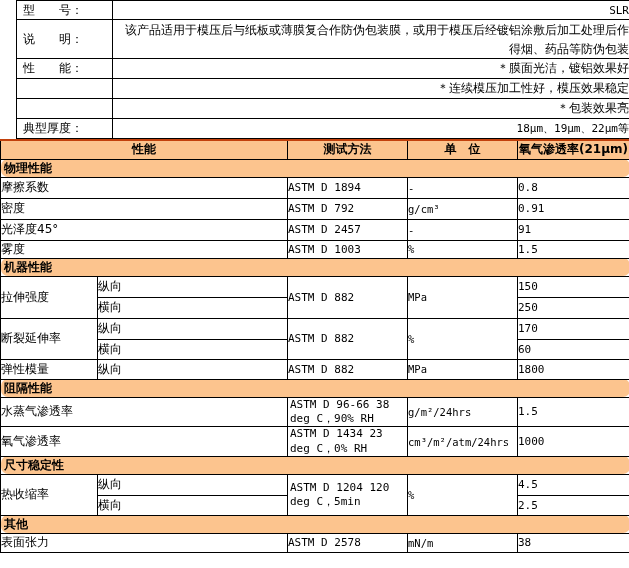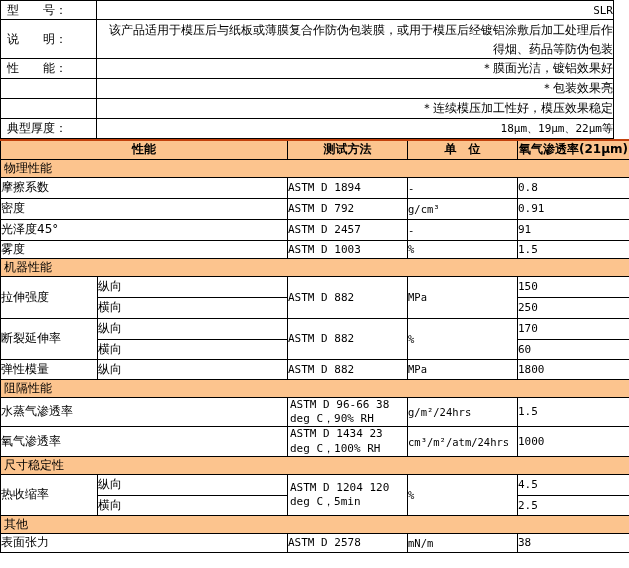--- a/index.html
+++ b/index.html
@@ -3,31 +3,31 @@
 <meta charset="utf-8">
 <style>
   html,body{margin:0;padding:0;background:#fff;}
   .page{
     width:629px;height:568px;background:#ffffff;position:relative;
     font-family:"DejaVu Sans",sans-serif;color:#000;overflow:hidden;
   }
   table{border-collapse:collapse;table-layout:fixed;}
   td{border:1px solid #000;padding:0;overflow:hidden;font-size:12px;vertical-align:middle;}
   
-  .upper{width:613px;}
+  .upper{width:613px;margin-left:16px;}
   .upper td.lbl{padding-left:6px;text-align:left;white-space:pre;}
   .upper td.cnt{padding-left:9px;text-align:right;}
   .upper td.desc{line-height:1.55;padding-top:1px;}
   
   .lower{width:629px;}
   .lower tr.hdr td{border-top:2px solid #c2410c;}
   .orange{background:var(--accent,#FCC48E);}
   .hdr td{font-weight:bold;text-align:center;}
   .hdr .sub{font-size:12px;font-weight:bold;}
-  .sec td{font-weight:normal;text-align:left;padding-left:3px;}
+  .sec td{font-weight:bold;text-align:left;padding-left:3px;border-radius:7px;}
   .c{text-align:left;}
   .mono{font-family:"DejaVu Sans Mono",monospace;font-size:11px;}
   .unit{font-family:"DejaVu Sans Mono",monospace;font-size:10.5px;}
   .wrap{line-height:1.3;padding:0 2px;}
 </style>
 </head>
 <body>
 
 <div class="page">
 
@@ -47,25 +47,25 @@
     <tr style="height:39px">
       <td class="lbl">说　　明：</td>
       <td class="cnt desc" colspan="4">该产品适用于模压后与纸板或薄膜复合作防伪包装膜，或用于模压后经镀铝涂敷后加工处理后作得烟、药品等防伪包装</td>
     </tr>
     <tr style="height:20px">
       <td class="lbl">性　　能：</td>
       <td class="cnt" colspan="4">＊膜面光洁，镀铝效果好</td>
     </tr>
     <tr style="height:20px">
       <td class="lbl"></td>
-      <td class="cnt" colspan="4">＊包装效果亮</td>
+      <td class="cnt" colspan="4">＊连续模压加工性好，模压效果稳定</td>
     </tr>
     <tr style="height:20px">
       <td class="lbl"></td>
-      <td class="cnt" colspan="4">＊连续模压加工性好，模压效果稳定</td>
+      <td class="cnt" colspan="4">＊包装效果亮</td>
     </tr>
     <tr style="height:20px">
       <td class="lbl">典型厚度：</td>
       <td class="cnt mono" colspan="4">18μm、19μm、22μm等</td>
     </tr>
   </tbody>
     </table>
 
   <table class="lower">
     <colgroup>
@@ -149,21 +149,21 @@
       <td colspan="5">阻隔性能</td>
     </tr>
     <tr style="height:29px">
       <td colspan="2" class="c">水蒸气渗透率</td>
       <td class="c mono wrap">ASTM D 96-66 38 deg C，90% RH</td>
       <td class="c unit">g/m²/24hrs</td>
       <td class="c mono">1.5</td>
     </tr>
     <tr style="height:29px">
       <td colspan="2" class="c">氧气渗透率</td>
-      <td class="c mono wrap">ASTM D 1434 23 deg C，100% RH</td>
+      <td class="c mono wrap">ASTM D 1434 23 deg C，0% RH</td>
       <td class="c unit">cm³/m²/atm/24hrs</td>
       <td class="c mono">1000</td>
     </tr>
 
     <tr class="sec orange" style="height:16px">
       <td colspan="5">尺寸稳定性</td>
     </tr>
     <tr style="height:21px">
       <td rowspan="2" class="c">热收缩率</td>
       <td class="c">纵向</td>

